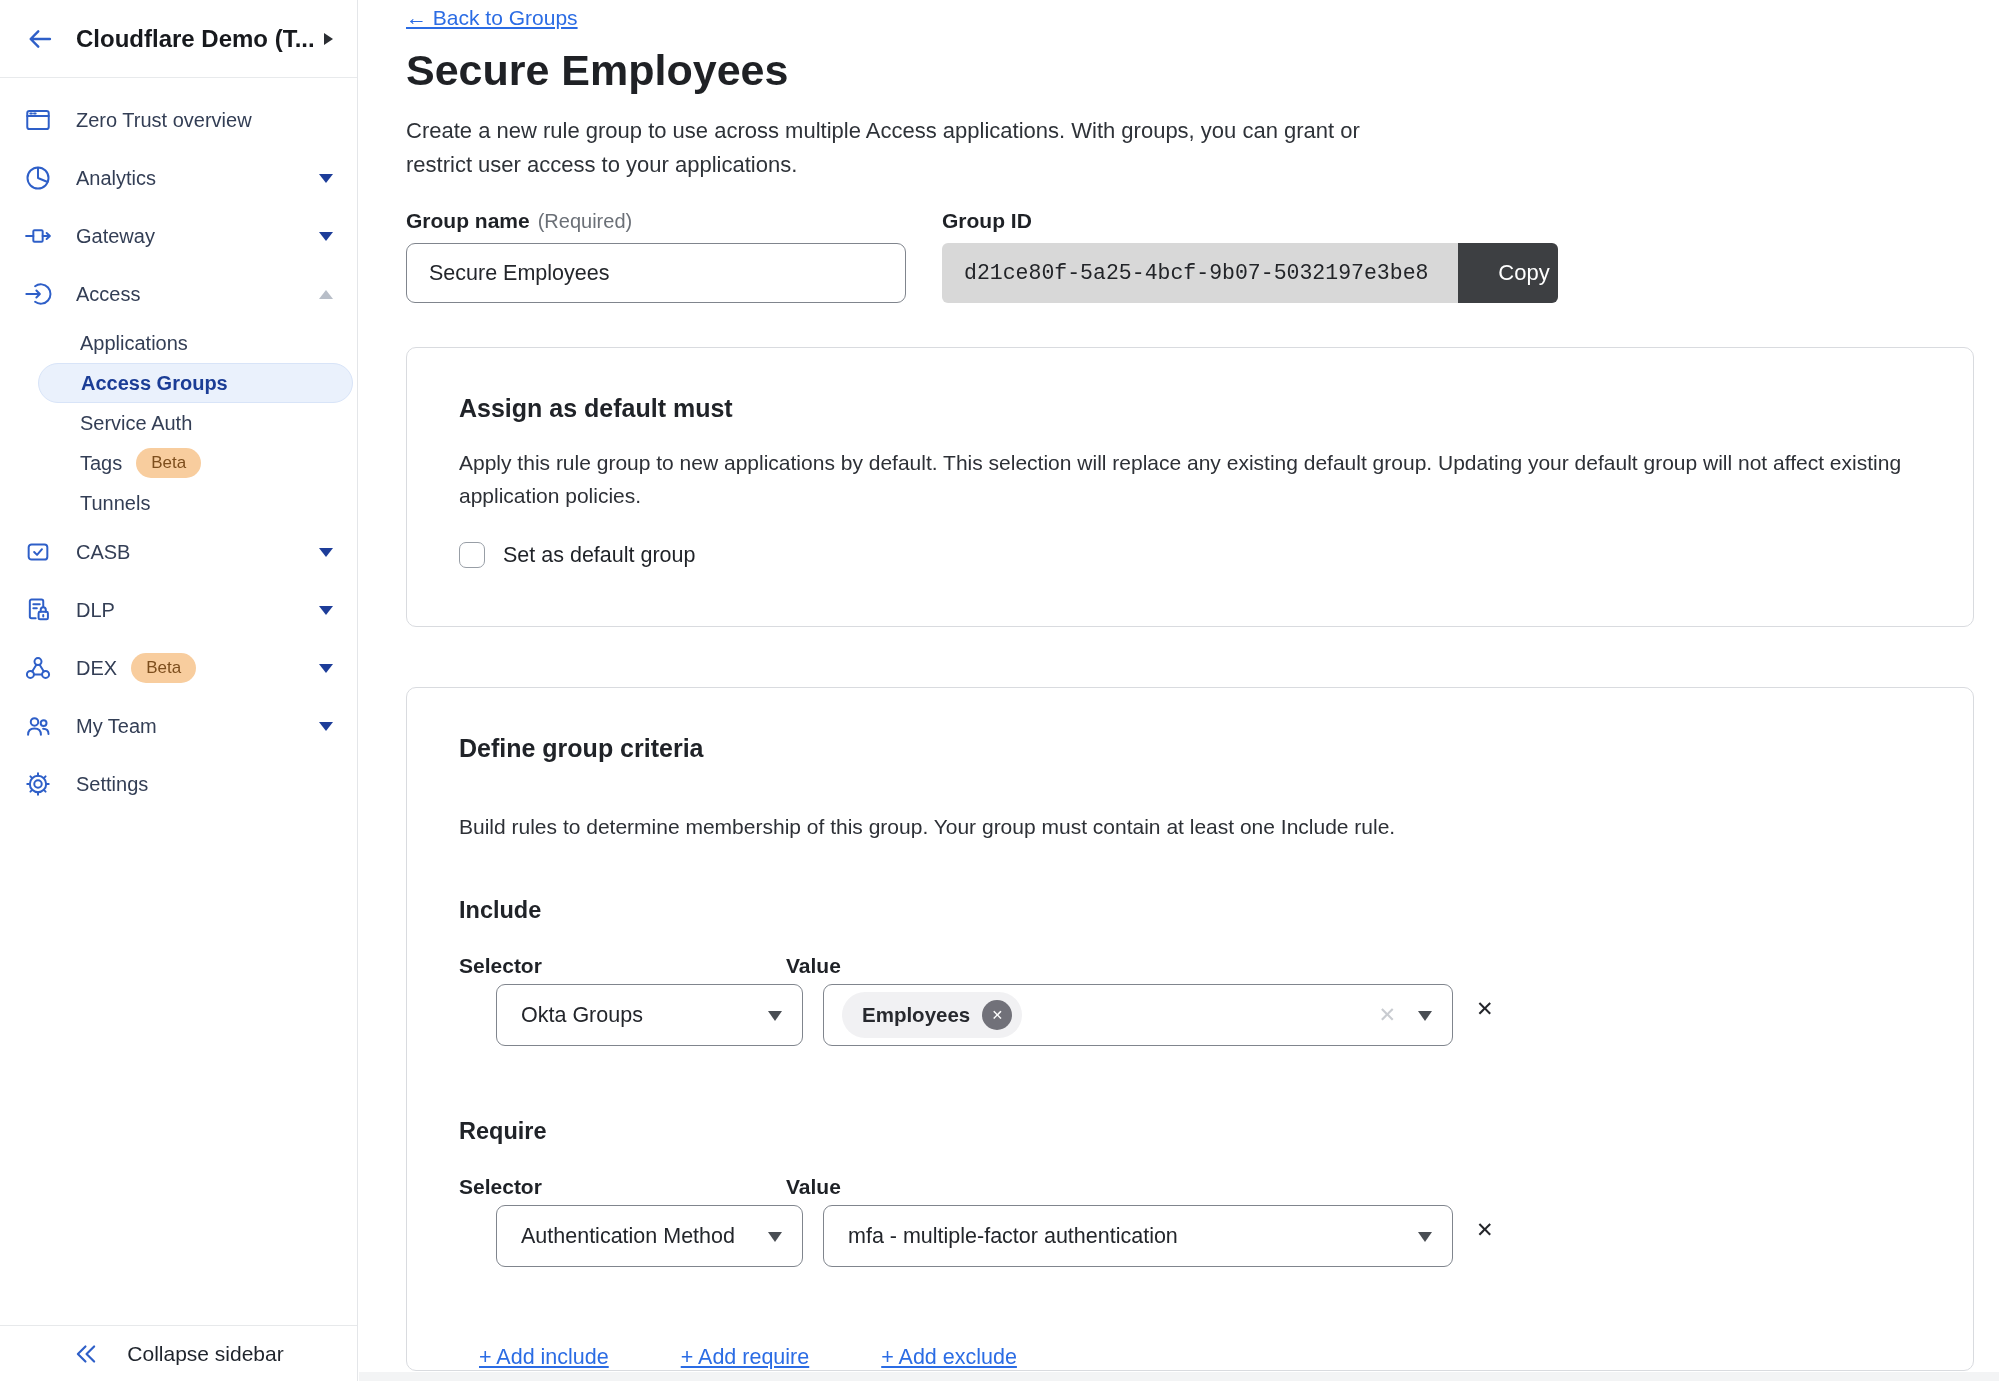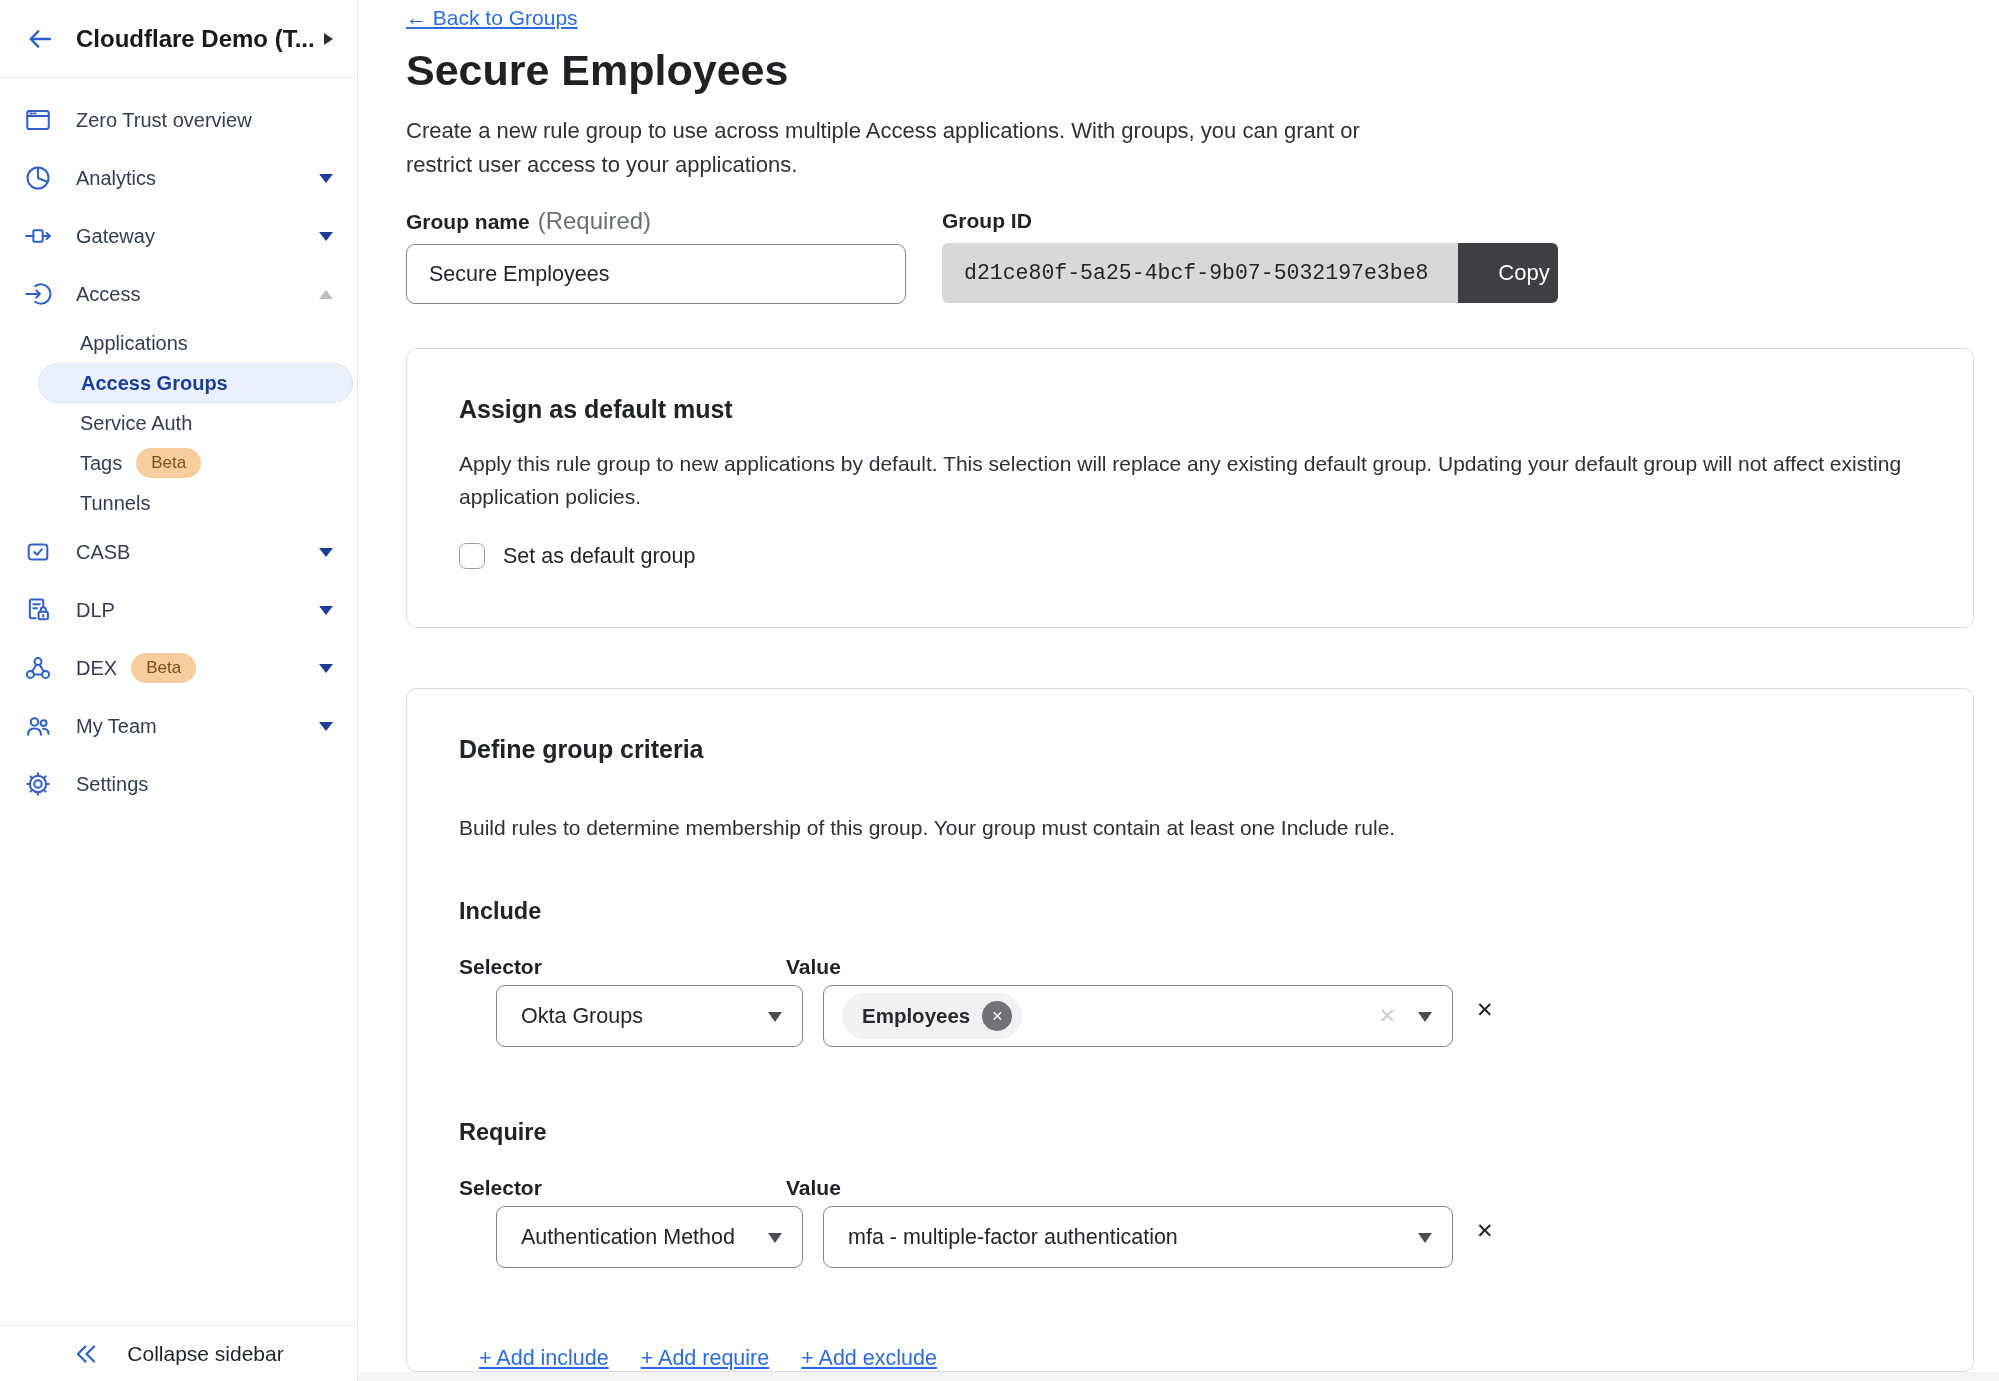--- a/index.html
+++ b/index.html
@@ -46,21 +46,21 @@
   .main { position:absolute; left:359px; top:0; width:1640px; height:1381px; background:#fff; }
   .main-inner { padding:6px 26px 0 47px; }
 
   .back-link { display:inline-block; font-size:21px; color:var(--color-link,#2b6ce4);
     text-decoration:underline; cursor:pointer; }
   h1.page-title { margin-top:16px; font-size:43px; line-height:48px; font-weight:700; color:#1f2125; }
   .page-desc { margin-top:20px; font-size:22px; line-height:34px; color:#2e3238; width:980px; }
 
   .form-row { display:flex; margin-top:26px; }
   .field-label { font-size:21px; font-weight:700; color:#1e2126; line-height:26px; }
-  .req-hint { font-size:24px; font-weight:400; color:#6b7077; margin-left:8px; }
+  .req-hint { font-size:20px; font-weight:400; color:#6b7077; margin-left:8px; }
   .col-name { width:500px; }
   .name-input { margin-top:9px; width:500px; height:60px; border:1.5px solid #80858d;
     border-radius:9px; padding:0 22px; font-size:21.5px; color:#23262b;
     font-family:"Liberation Sans","DejaVu Sans",sans-serif; outline:none; background:#fff; }
   .col-id { margin-left:36px; }
   .id-row { margin-top:9px; display:flex; height:60px; }
   .id-box { width:516px; background:var(--color-group_id_bg,#d8d8d8);
     border-radius:6px 0 0 6px; display:flex; align-items:center; padding:0 22px;
     font-family:"Liberation Mono","DejaVu Sans Mono",monospace; font-size:21.5px; color:#222428; }
   .copy-btn { width:100px; background:var(--color-copy_bg,#3d3f42); color:#fff; border:none;
@@ -102,21 +102,21 @@
 
   .tag-pill { display:flex; align-items:center; background:#f1f1f3; border-radius:23px;
     height:46px; padding:0 10px 0 20px; }
   .tag-label { font-size:20.5px; font-weight:700; color:#27292e; }
   .tag-x { margin-left:12px; width:30px; height:30px; border-radius:50%; background:#717179;
     color:#fff; font-size:14px; display:flex; align-items:center; justify-content:center; cursor:pointer; }
 
   .row-remove { margin-left:23px; align-self:flex-start; margin-top:14px; font-size:21px;
     color:#24262b; cursor:pointer; line-height:1; }
 
-  .add-links { margin-top:78px; padding-left:20px; display:flex; gap:32px; }
+  .add-links { margin-top:78px; padding-left:20px; display:flex; gap:72px; }
   .add-link { font-size:21.5px; color:var(--color-link,#2b6ce4); text-decoration:underline; cursor:pointer; }
 
   .bottom-strip { position:absolute; left:359px; right:0; bottom:0; height:9px; background:#f3f4f5; }
 
   svg.blue-icon { stroke:var(--color-icon_blue,#2e5fc8); fill:none; stroke-width:1.7;
     stroke-linecap:round; stroke-linejoin:round; }
 </style>
 </head>
 <body>
 

